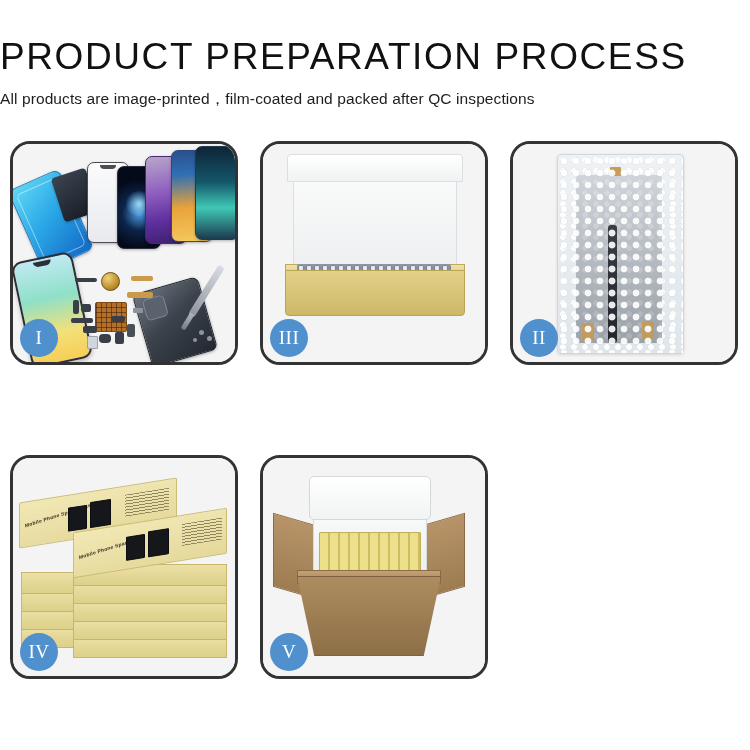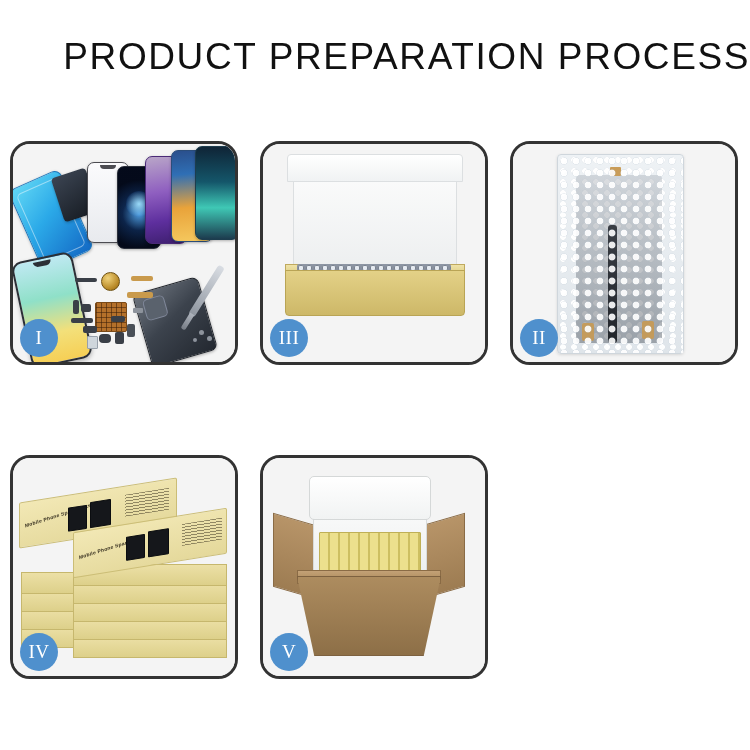--- a/index.html
+++ b/index.html
@@ -14,21 +14,21 @@
     overflow: hidden;
     position: relative;
   }
 
   
   .header {
     position: absolute;
     top: 0; left: 0;
     width: 750px;
     padding-top: 34px;
-    text-align: right;
+    text-align: left;
   }
   .title {
     font-family: "Liberation Sans", sans-serif;
     font-size: 37px;
     font-weight: 400;
     letter-spacing: 1.6px;
     color: #111111;
     line-height: 46px;
     margin: 0;
     white-space: nowrap;
@@ -468,20 +468,21 @@
     position: absolute;
     background: #ab8e69;
     border: 1px solid #8e7450;
   }
 </style>
 </head>
 <body>
 
 <div class="header">
   <h1 class="title">PRODUCT PREPARATION PROCESS</h1>
+  <p class="subtitle">All products are image-printed，film-coated and packed after QC inspections</p>
 </div>
 
 <div class="grid">
 
   <div class="panel">
     <div class="stage">
       <div class="p1-screen p1-s-blue"></div>
       <div class="p1-screen p1-s-dark"></div>
       <div class="p1-screen p1-s-glass"></div>
       <div class="p1-screen p1-s-jelly"></div>

